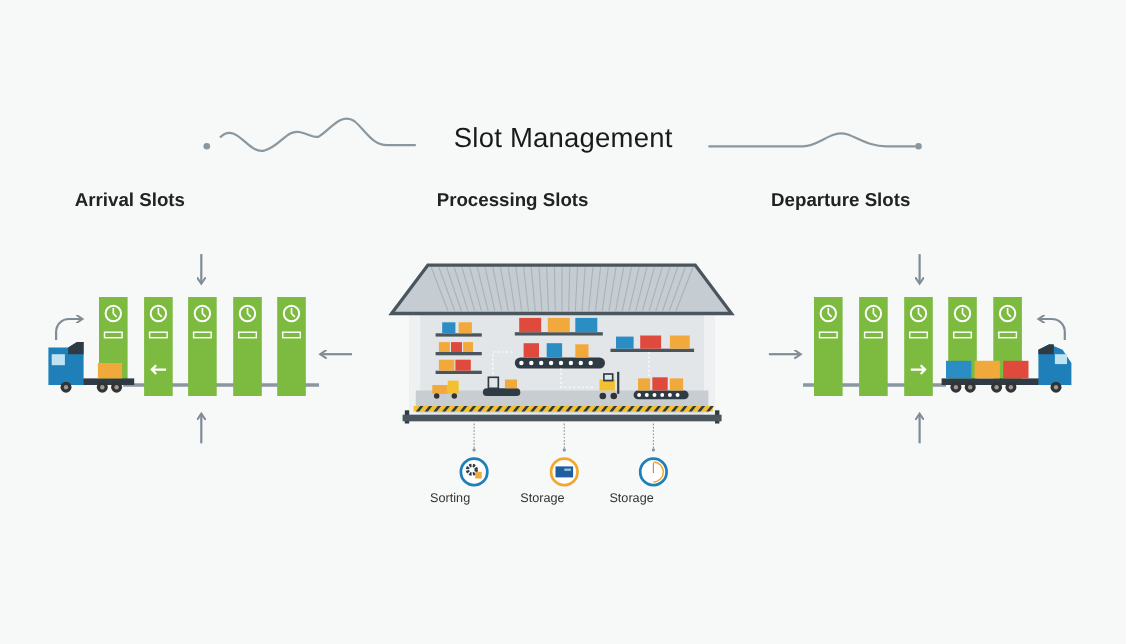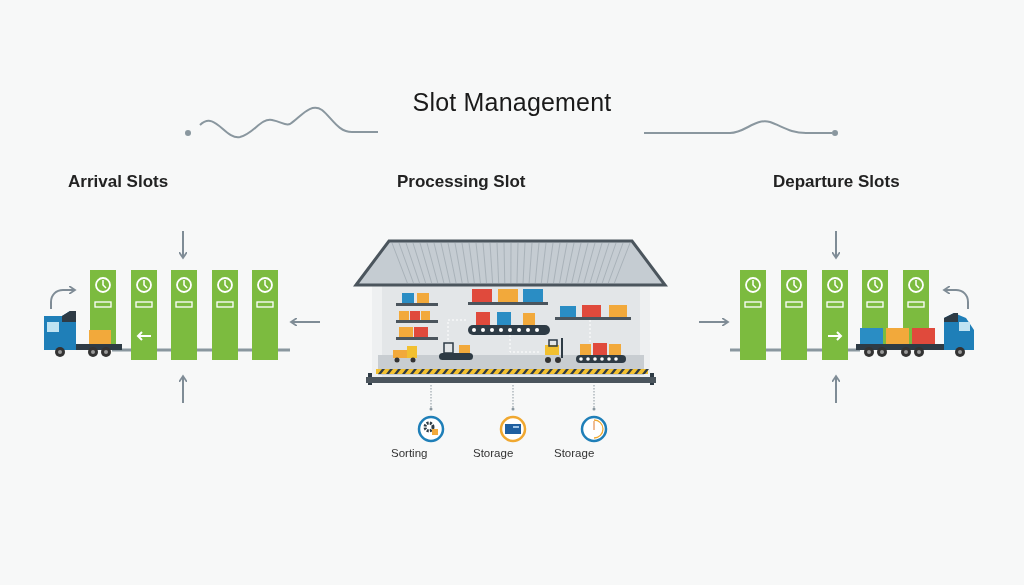--- a/index.html
+++ b/index.html
@@ -1,29 +1,29 @@
 <!DOCTYPE html>
 <html><head>
 <meta charset="utf-8">
 <style>
   html,body{margin:0;padding:0;}
   body{width:1024px;height:585px;background:#f7f8f8;position:relative;overflow:hidden;font-family:"Liberation Sans",sans-serif;}
   .abs{position:absolute;}
-  .title{left:0;width:1024px;top:88px;text-align:center;font-size:25px;font-weight:500;color:#1a1a1a;letter-spacing:0.2px;}
+  .title{left:0;width:1024px;top:112px;text-align:center;font-size:25px;font-weight:500;color:#1a1a1a;letter-spacing:0.2px;}
   .sec-title{top:172px;font-size:17px;color:#222;text-align:left;width:220px;font-weight:bold;}
   svg{position:absolute;left:0;top:0;}
   .icon-label{font-size:11.5px;color:#333;text-align:left;width:80px;top:447px;}
 </style>
 </head>
 <body>
 
 <div class="abs title">Slot Management</div>
 <div class="abs sec-title" style="left:68px;">Arrival Slots</div>
-<div class="abs sec-title" style="left:397px;">Processing Slot</div>
-<div class="abs sec-title" style="left:773px;">Departure Slots</div>
+<div class="abs sec-title" style="left:397px;">Processing Slots</div>
+<div class="abs sec-title" style="left:701px;">Departure Slots</div>
 
 <svg width="1024" height="585" viewBox="0 0 1024 585">
   <defs>
     <marker id="ah" markerWidth="8" markerHeight="8" refX="5" refY="4" orient="auto" markerUnits="userSpaceOnUse">
       <path d="M0,0 L6,4 L0,8" fill="none" stroke="#7f8c96" stroke-width="1.8"></path>
     </marker>
   </defs>
 
   <g>
     <circle cx="188" cy="133" r="3" fill="#8a979f"></circle>

